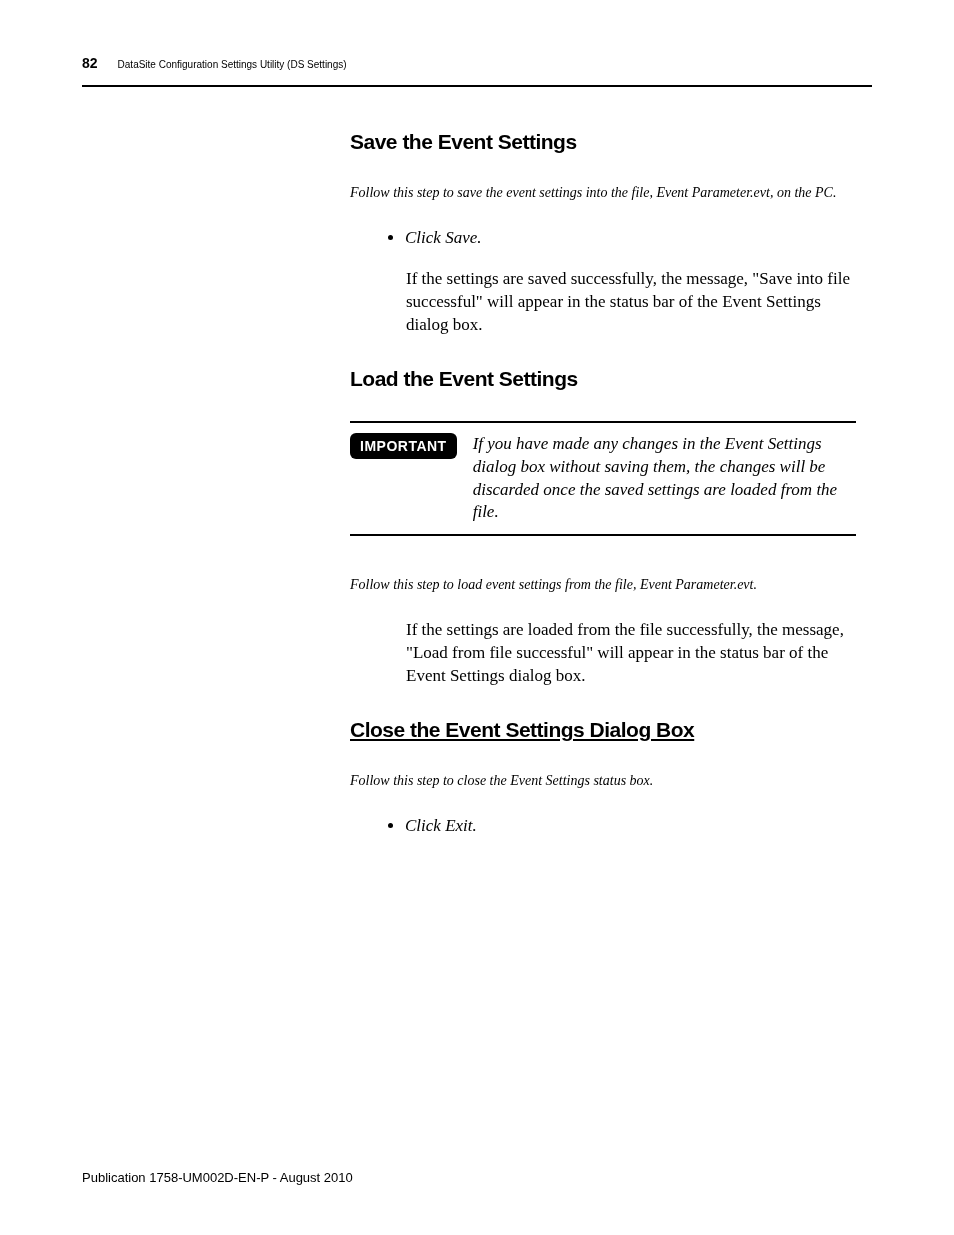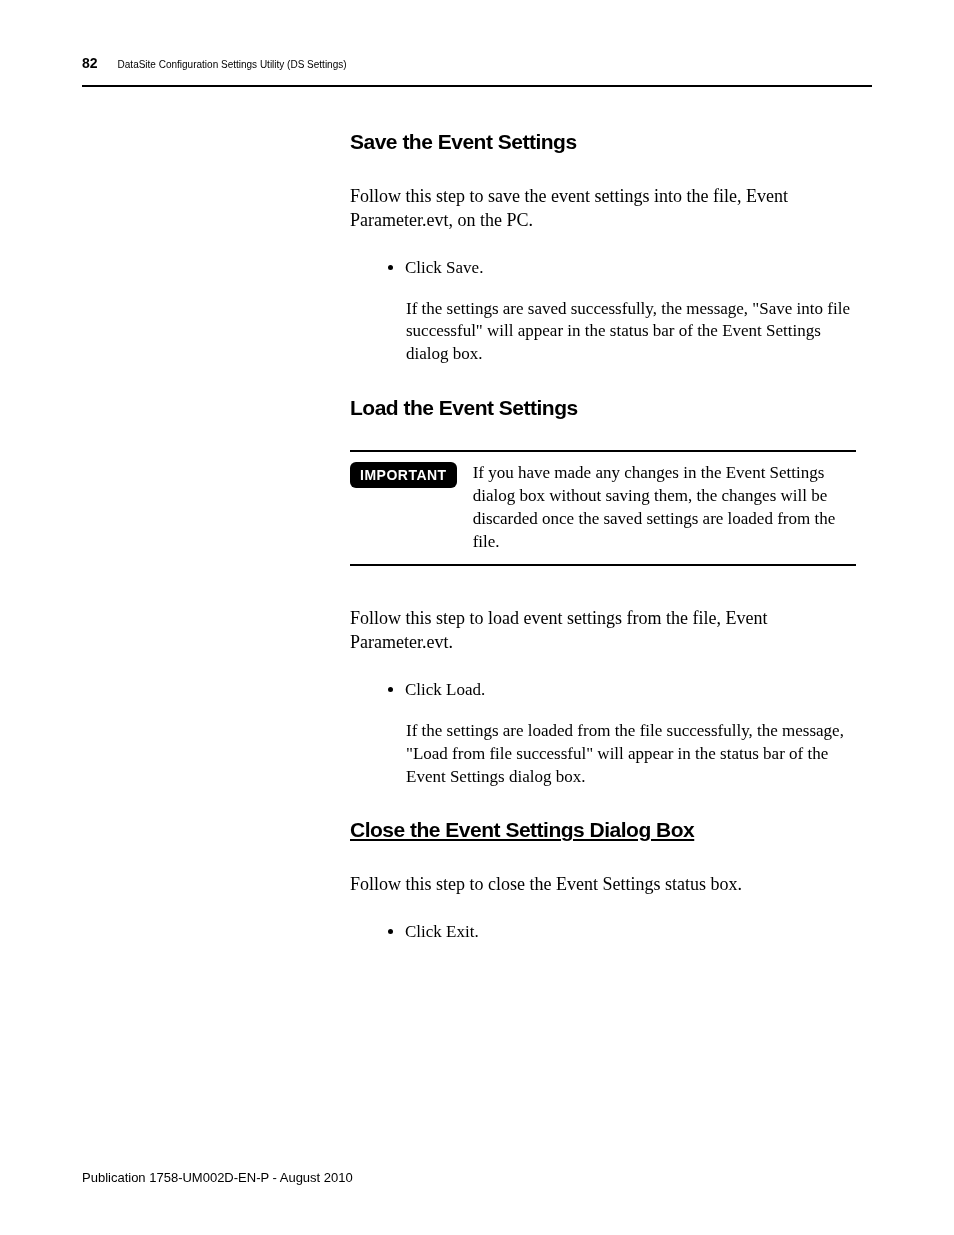--- a/index.html
+++ b/index.html
@@ -50,28 +50,30 @@
     top: 130px;
   }
   h2.section {
     font-family: "Helvetica Neue", Helvetica, Arial, sans-serif;
     font-weight: 700;
     font-size: 21px;
     margin: 0 0 30px 0;
     letter-spacing: -0.5px;
   }
   p.body {
-    font-size: 18px;
+    font-size: 14px;
     line-height: 1.35;
     margin: 0 0 24px 0;
+    font-style: italic;
   }
   ul.bullets {
     margin: 0 0 10px 0;
     padding-left: 55px;
     list-style: disc;
+    font-style: italic;
   }
   ul.bullets li {
     font-size: 17px;
     line-height: 1.35;
     margin-bottom: 18px;
   }
   .indent-follow {
     font-size: 17px;
     line-height: 1.35;
     margin: 16px 0 30px 56px;
@@ -93,20 +95,21 @@
     font-size: 14px;
     letter-spacing: 0.5px;
     padding: 5px 10px;
     flex: 0 0 auto;
     border-radius: 6px;
   }
   .callout-text {
     font-size: 17px;
     line-height: 1.35;
     flex: 1 1 auto;
+    font-style: italic;
   }
   .footer {
     position: absolute;
     left: 82px;
     bottom: 50px;
     font-family: "Helvetica Neue", Helvetica, Arial, sans-serif;
     font-size: 13px;
   }
   .gap-top-lg { margin-top: 60px; }
   .gap-top-md { margin-top: 48px; text-decoration: underline; }
@@ -130,23 +133,20 @@
       <li>Click Save.</li>
     </ul>
     <p class="indent-follow">If the settings are saved successfully, the message, "Save into file successful" will appear in the status bar of the Event Settings dialog box.</p>
 
     <h2 class="section gap-top-lg">Load the Event Settings</h2>
     <div class="callout">
       <div class="callout-tag">IMPORTANT</div>
       <div class="callout-text">If you have made any changes in the Event Settings dialog box without saving them, the changes will be discarded once the saved settings are loaded from the file.</div>
     </div>
     <p class="body">Follow this step to load event settings from the file, Event Parameter.evt.</p>
-    <ul class="bullets">
-      <li>Click Load.</li>
-    </ul>
     <p class="indent-follow">If the settings are loaded from the file successfully, the message, "Load from file successful" will appear in the status bar of the Event Settings dialog box.</p>
 
     <h2 class="section gap-top-md">Close the Event Settings Dialog Box</h2>
     <p class="body">Follow this step to close the Event Settings status box.</p>
     <ul class="bullets">
       <li>Click Exit.</li>
     </ul>
 
   </div>
 

